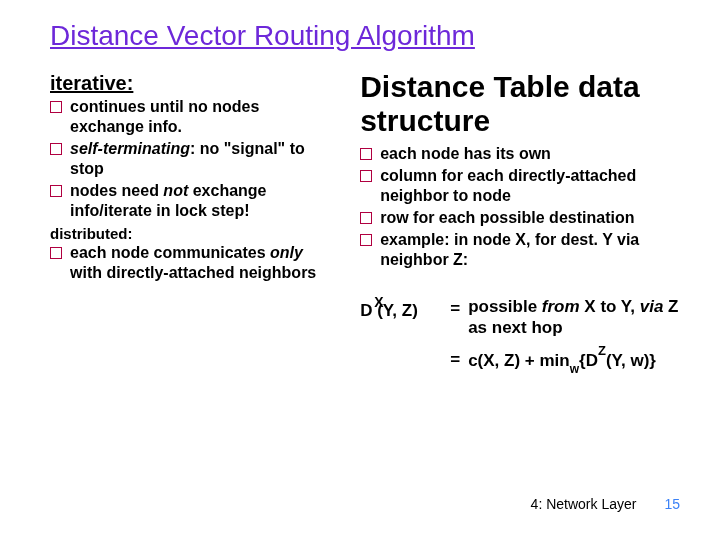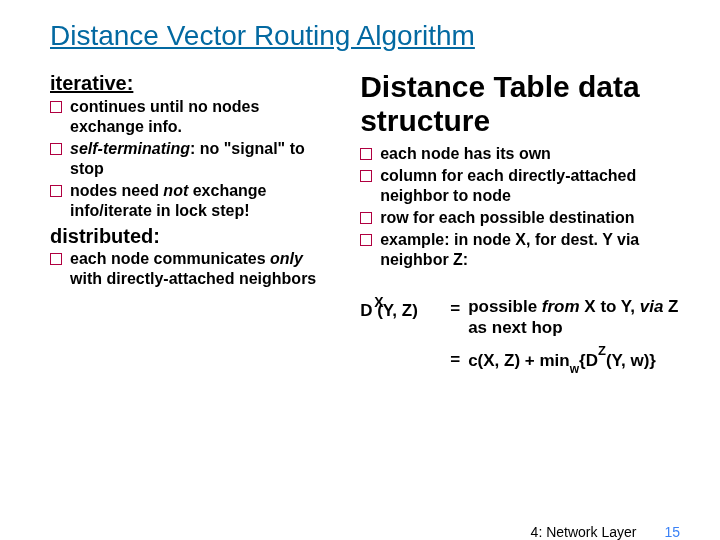--- a/index.html
+++ b/index.html
@@ -7,21 +7,21 @@
     width: 720px;
     height: 540px;
     background: #fff;
     font-family: "Comic Sans MS", "Comic Sans", cursive, sans-serif;
     color: #000;
     position: relative;
     padding: 20px 40px 30px 50px;
   }
   .title {
     font-size: 28px;
-    color: #0369a1;
+    color: #6d28d9;
     text-decoration: underline;
     margin-bottom: 18px;
   }
   .columns {
     display: flex;
     gap: 33px;
     font-weight: bold;
   }
   .left-col {
     flex: 0 0 44%;
@@ -54,21 +54,21 @@
     content: "";
     position: absolute;
     left: 0;
     top: 4px;
     width: 10px;
     height: 10px;
     border: 1.5px solid #b00040;
     background: transparent;
   }
   .inline-head {
-    font-size: 20px;
+    font-size: 15px;
     margin-top: 4px;
     margin-bottom: 1px;
   }
   .formula-area {
     margin-top: 26px;
     font-size: 17px;
     line-height: 1.25;
   }
   .formula-row {
     display: flex;
@@ -112,21 +112,21 @@
     top: 3px;
   }
   .formula2 .sup2 {
     font-size: 13px;
     vertical-align: super;
     position: relative;
     top: -4px;
   }
   .footer {
     position: absolute;
-    bottom: 0;
+    bottom: 28px;
     right: 40px;
     font-size: 14px;
     display: flex;
     gap: 28px;
   }
   .page-num { color: #3b82f6; }
   .ital { font-style: italic; }
 </style>
 </head>
 <body>

